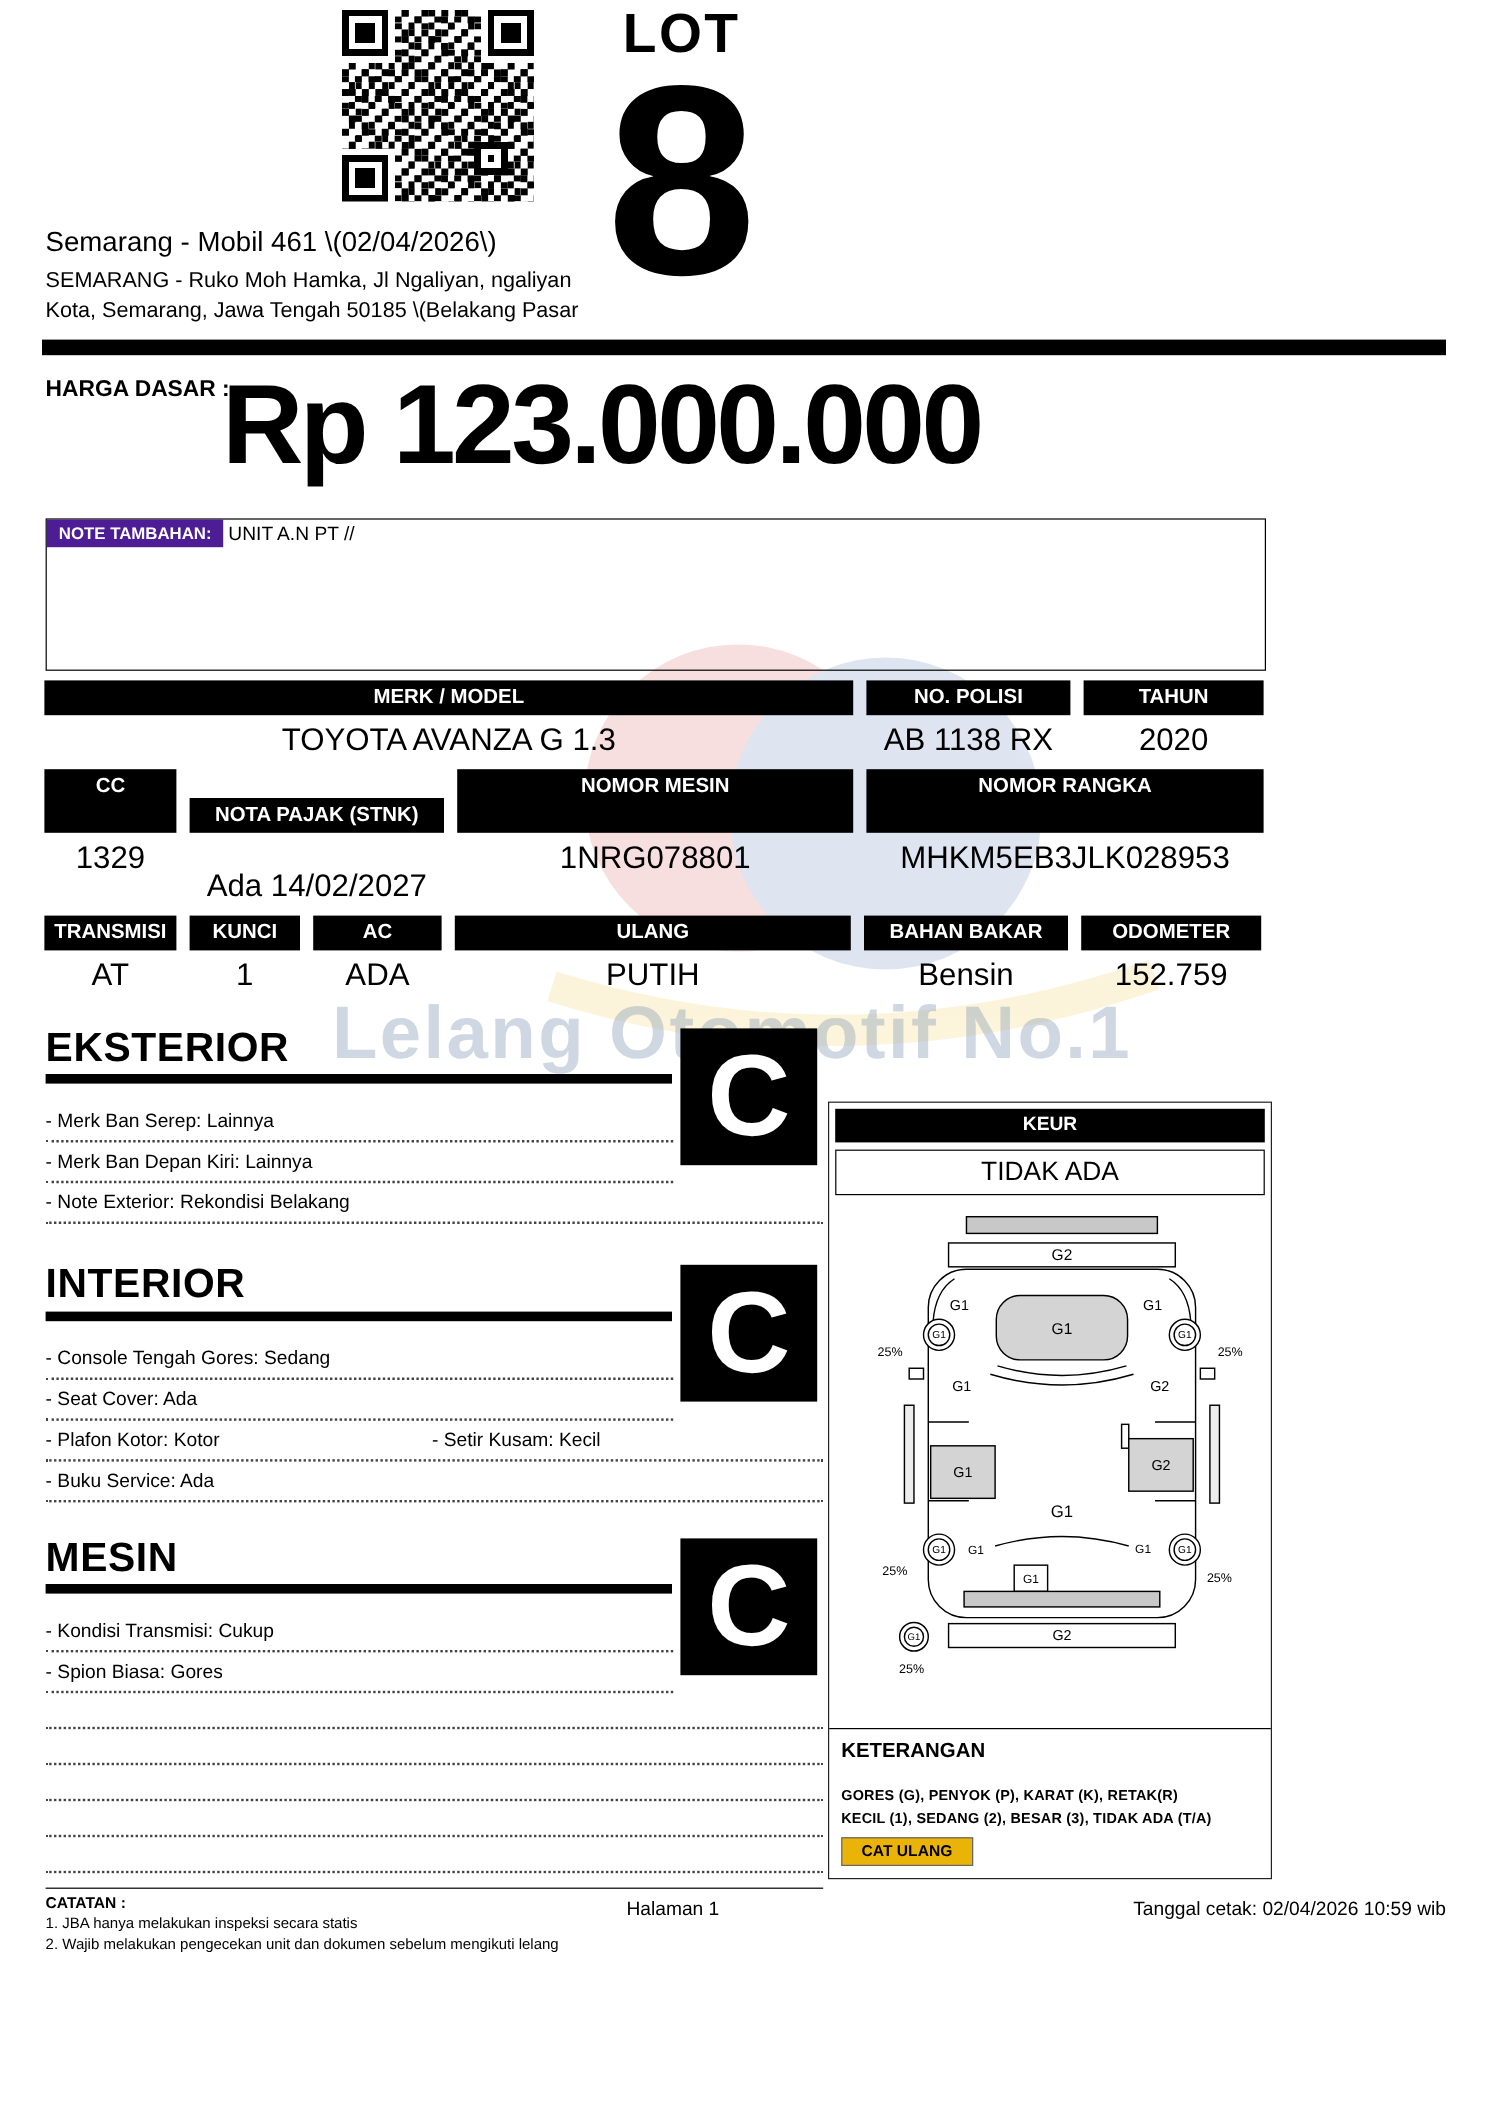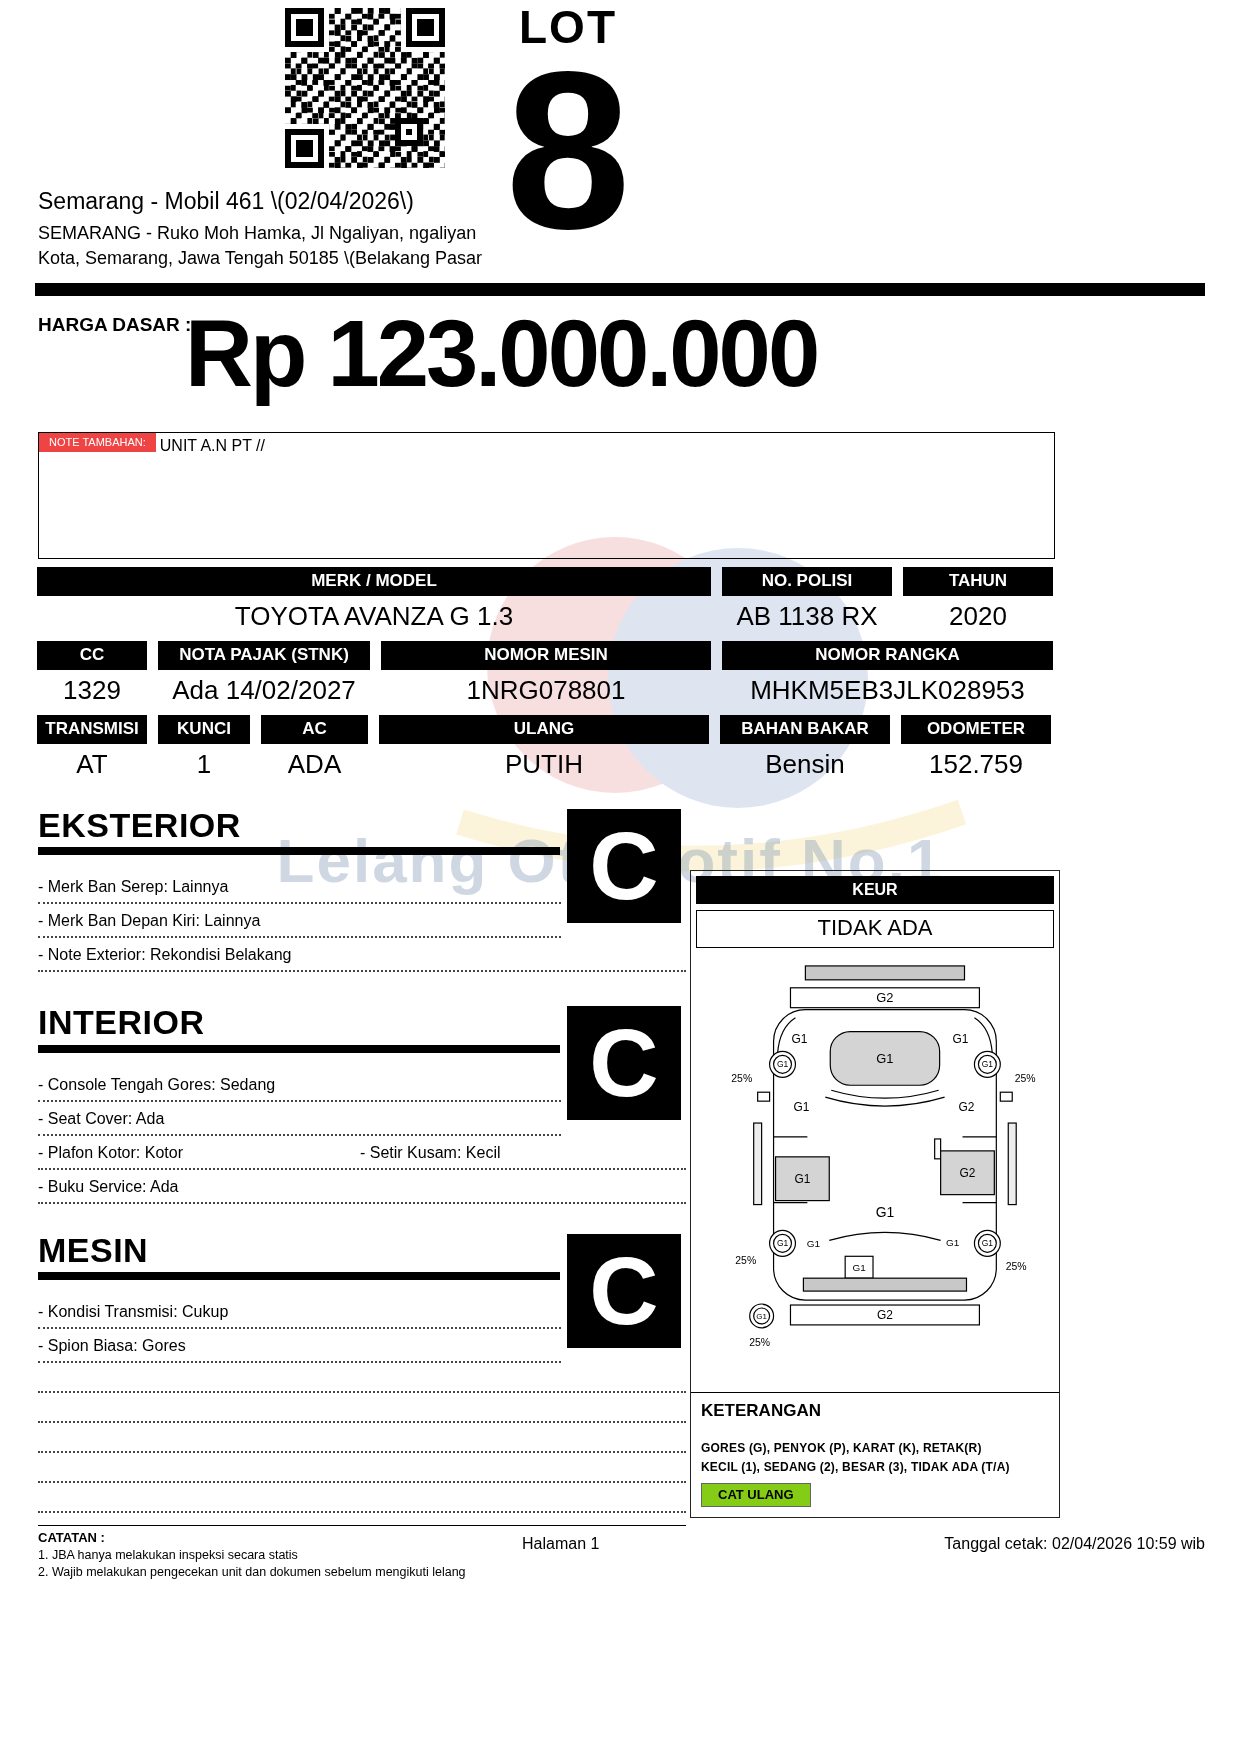--- a/index.html
+++ b/index.html
@@ -30,31 +30,31 @@
 
   
   .harga { position:relative; height:134px; }
   .harga-label { position:absolute; left:38px; top:16px; font-size:19px; font-weight:bold; }
   .harga-value { position:absolute; left:185px; top:2px; font-size:94px; font-weight:bold; letter-spacing:-3px; white-space:nowrap; }
 
   
   .content { padding:0 35px; }
   .note-box { margin-left:3px; width:1017px; height:127px; border:1.5px solid #000; }
   .note-head { display:flex; align-items:flex-start; }
-  .note-label { background:#ef4444; color:#fff; font-weight:normal; font-size:11px; padding:3px 10px 4px; }
+  .note-label { background:#4c1d95; color:#fff; font-weight:bold; font-size:14px; padding:3px 10px 4px; }
   .note-value { font-size:16px; padding:4px 0 0 4px; }
 
   
   .spec-table { margin:8px 0 0 2px; width:1016px; }
   .srow { display:flex; gap:11px;border-radius:13px; }
   .hcell { background:#000; color:#fff; font-weight:bold; font-size:17px; text-align:center; padding:4px 0 5px; }
   .vrow { display:flex; gap:11px; }
   .vcell { font-size:26px; text-align:center; padding:5px 0 9px; white-space:nowrap; overflow:hidden; }
   .w-merk  { width:674px; } .w-pol { width:170px; } .w-tahun { width:150px; }
-  .w-cc    { width:110px; } .w-pajak { width:212px; } .w-eng { width:330px; } .w-vin { width:331px; }
+  .w-cc    { width:110px; } .w-pajak { width:212px;margin-top:24px; } .w-eng { width:330px; } .w-vin { width:331px; }
   .w-kunci { width:92px; }  .w-ac { width:107px; }
 
   
   .columns { display:flex; gap:4px; margin:18px 0 0 3px; align-items:center; }
   .left-col { width:648px; }
   .insp { position:relative; }
   .insp h2 { font-size:34px; font-weight:bold; letter-spacing:0.5px; line-height:1.1; }
   .sec-rule { width:522px; height:8px; background:#000; margin-top:3px; }
   .grade-box { position:absolute; top:2px; right:5px; width:114px; height:114px; background:#000; color:#fff;
                display:flex; align-items:center; justify-content:center; font-size:96px; font-weight:bold; }
@@ -75,21 +75,21 @@
 
   
   .right-panel { width:370px; border:1px solid #222; padding:5px 5px 0; }
   .keur-bar { background:#000; color:#fff; text-align:center; font-weight:bold; font-size:16px; padding:5px 0; }
   .keur-value-box { border:1.5px solid #000; text-align:center; font-size:22px; padding:4px 0 6px; margin-top:6px; }
   .car-diagram { padding:4px 0 0; }
   .car-diagram svg { width:100%; height:auto; display:block; }
   .keterangan { border-top:1.5px solid #000; margin:2px -5px 0; padding:8px 10px 10px; }
   .ket-title { font-weight:bold; font-size:17px; margin-bottom:20px; }
   .ket-line { font-size:12px; font-weight:bold; margin-bottom:5px; letter-spacing:0.2px; }
-  .cat-ulang { display:inline-block; background:#84cc16; border:1px solid #666; font-weight:bold; font-size:13px; padding:3px 16px 4px; margin-top:4px; }
+  .cat-ulang { display:inline-block; background:#eab308; border:1px solid #666; font-weight:bold; font-size:13px; padding:3px 16px 4px; margin-top:4px; }
 
   
   .footer { position:absolute; left:0; bottom:24px; width:100%; height:22px; font-size:16px; }
   .footer-page { position:absolute; left:522px; }
   .footer-printed { position:absolute; right:35px;margin-left:36px; }
 
   .svg-label { font-family:"Liberation Sans", sans-serif; }
 </style>
 </head>
 <body>

